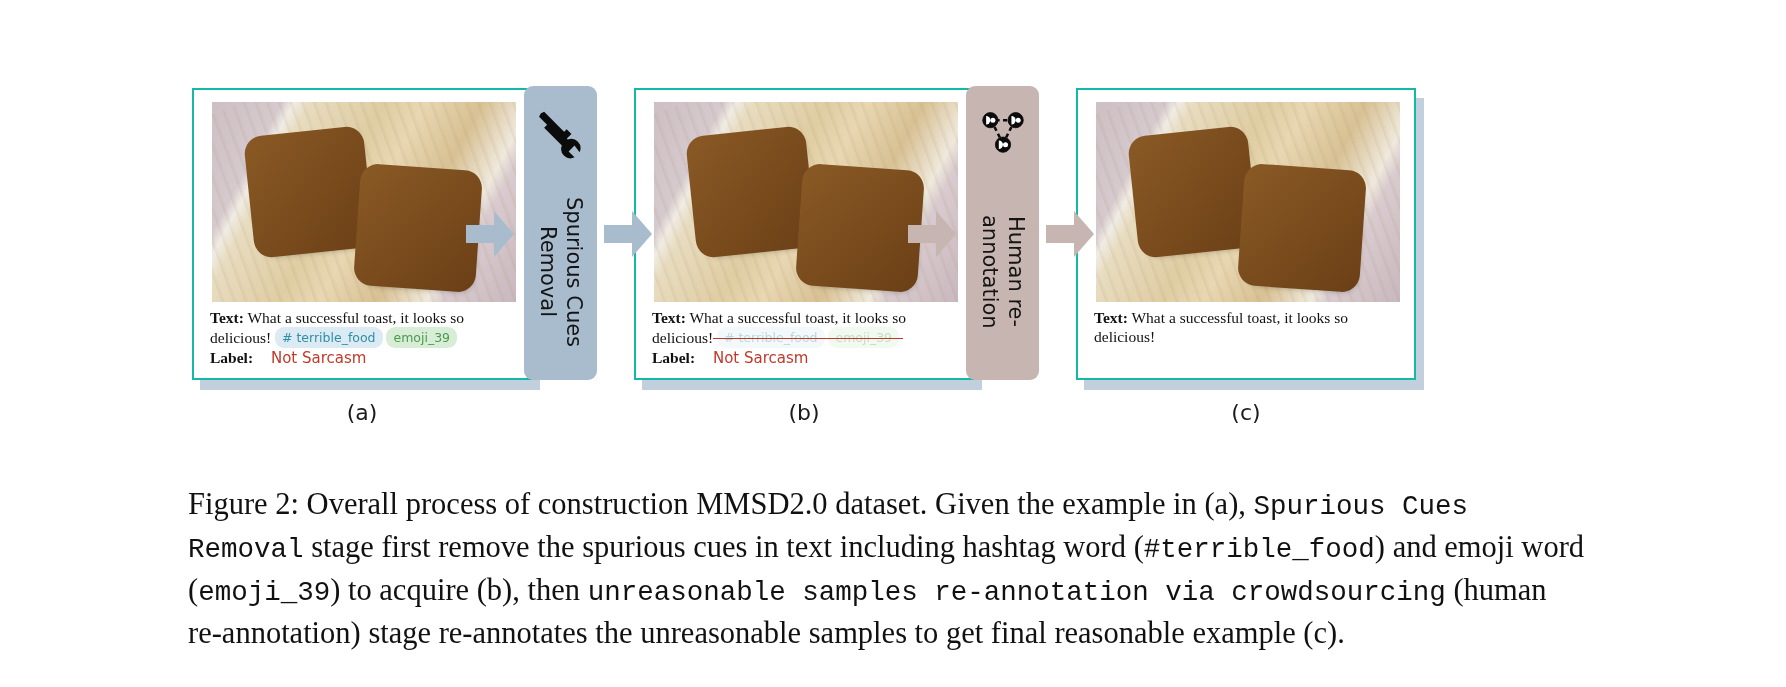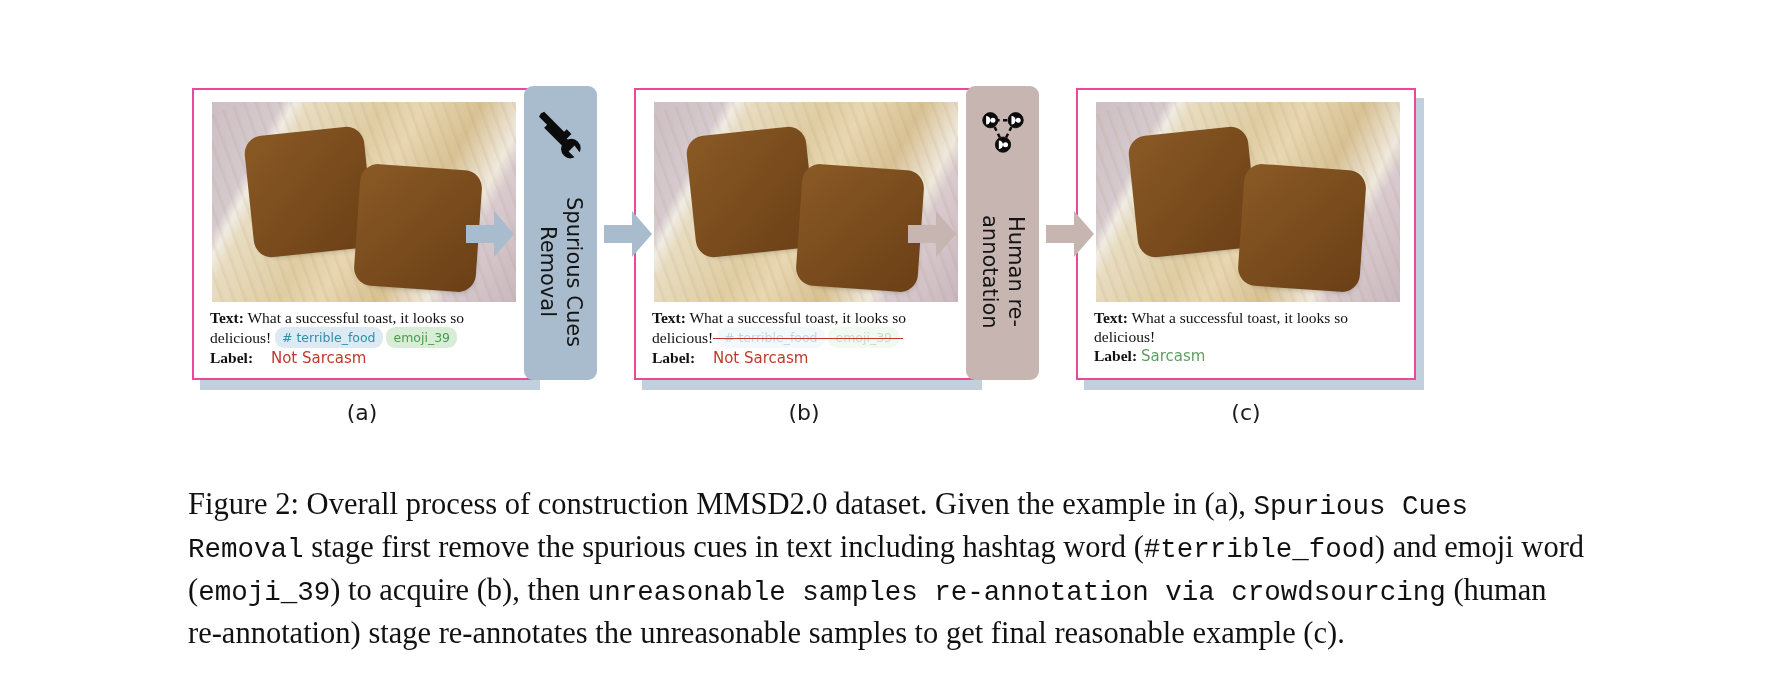--- a/index.html
+++ b/index.html
@@ -3,21 +3,21 @@
 <meta charset="utf-8">
 <style>
   html,body{margin:0;padding:0;background:#ffffff;}
   body{width:1786px;height:687px;position:relative;overflow:hidden;
        font-family:"Liberation Serif",serif;}
 
   
   #figure-row{position:absolute;left:0;top:0;width:1786px;height:470px;}
 
   .panel{position:absolute;top:88px;width:340px;height:292px;background:#fff;
-         border:2px solid #ec4899;box-sizing:border-box;}
+         border:2px solid #14b8a6;box-sizing:border-box;}
   .panel-shadow{position:absolute;top:98px;width:340px;height:292px;
                 background:#c2d0de;z-index:0;}
   .panel{z-index:2;}
 
   .photo{position:absolute;left:18px;top:12px;width:304px;height:200px;overflow:hidden;}
   .photo-inner{position:absolute;left:0;top:0;width:304px;height:200px;
                background:
                  linear-gradient(118deg,#cdbfc4 0%,#d6cace 17%,#f0ece4 20%,
                                  #e8dcc0 24%,#dfcda3 42%,#e8d7b2 52%,#d8c194 66%,
                                  #efe9dd 78%,#d9cbcf 82%,#c9b8bf 100%);}
@@ -214,23 +214,19 @@
         <div class="toast t2">
             <div class="crust"></div>
           </div>
       </div>
     </div>
     <div class="cap">
       <div>
         <b>Text:</b>
         <span>What a successful toast, it looks so delicious!</span>
       </div>
-      <div>
-        <b>Label:</b>
-        <span class="lbl pos">Sarcasm</span>
-      </div>
     </div>
   </div>
   <div class="subcap" style="left:1076px">(c)</div>
 
 </div>
 
 <div id="caption"><span>Figure 2:</span><span> Overall process of construction MMSD2.0 dataset. Given the example in (a), </span><span class="mono">Spurious Cues Removal</span><span> stage first remove the spurious cues in text including hashtag word (</span><span class="mono">#terrible_food</span><span>) and emoji word (</span><span class="mono">emoji_39</span><span>) to acquire (b), then </span><span class="mono">unreasonable samples re-annotation via crowdsourcing</span><span> (human re-annotation) stage re-annotates the unreasonable samples to get final reasonable example (c).</span></div>
 
 </body></html>

